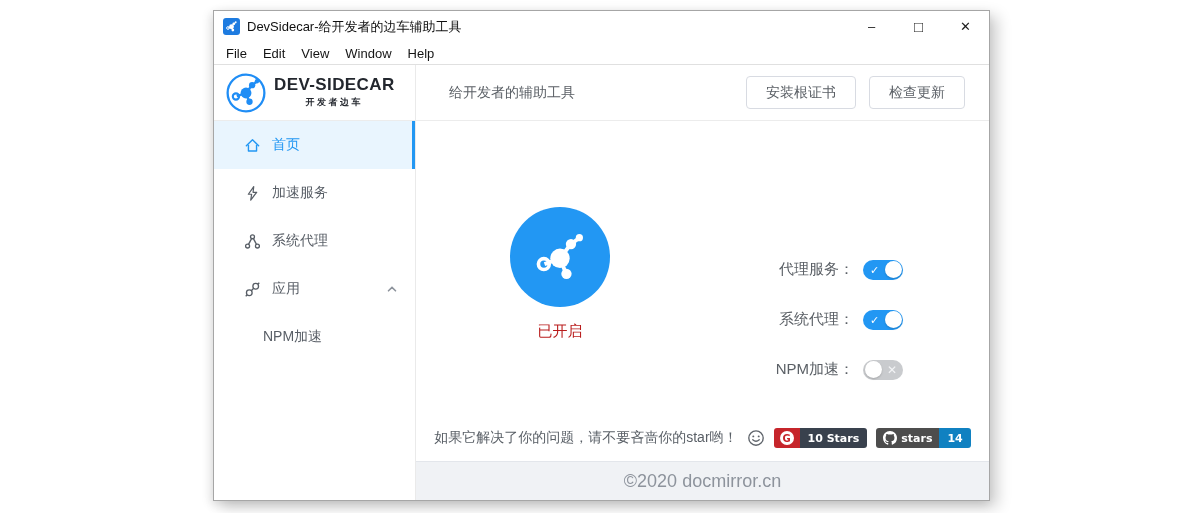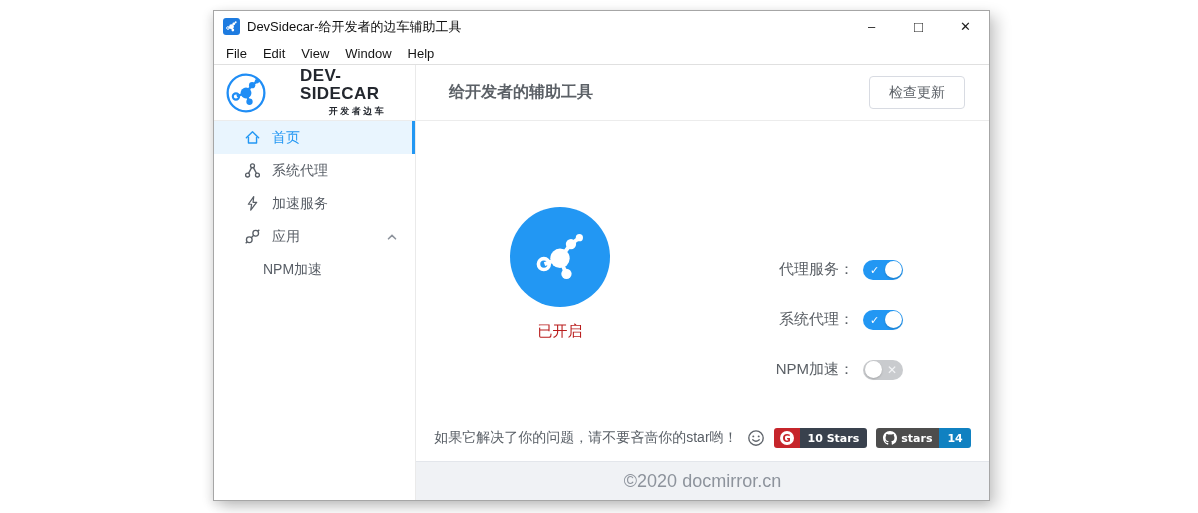--- a/index.html
+++ b/index.html
@@ -25,40 +25,40 @@
              border-bottom:1px solid #e0e0e0; flex:0 0 auto; }
   .menu-item { font-size:13px; color:#141414; padding:0 8px; cursor:default; }
 
   
   .app-body { flex:1; display:flex; min-height:0; }
 
   
   .sidebar { width:202px; flex:0 0 202px; border-right:1px solid #eaeaea;
              display:flex; flex-direction:column; background:#fff; }
   .logo-area { height:56px; border-bottom:1px solid #ececec; display:flex;
-               align-items:center; padding-left:11px; flex:0 0 auto;gap:26px; }
+               align-items:center; padding-left:11px; flex:0 0 auto; }
   .logo-mark { width:42px; height:42px; margin-right:7px; flex:0 0 auto; }
   .logo-t1 { font-size:17px; font-weight:bold; color:#23272e; letter-spacing:.4px; line-height:18px; }
   .logo-t2 { font-size:9px; font-weight:bold; color:#23272e; letter-spacing:2.5px; margin-top:2px;text-align:center; }
 
   .nav { flex:1; }
-  .nav-item { height:33px; display:flex; align-items:center; padding-left:30px;
+  .nav-item { height:48px; display:flex; align-items:center; padding-left:30px;
               font-size:14px; color:#585e66; cursor:pointer; position:relative; }
   .nav-item .nav-icon { width:17px; height:17px; margin-right:11px; flex:0 0 auto; }
   .nav-item.active { background:#e9f5fe; color:#2297f3; }
   .nav-item.active::after { content:""; position:absolute; right:0; top:0; bottom:0;
                             width:3px; background:#2297f3; }
   .nav-item.sub { padding-left:49px; }
   .caret { margin-left:auto; margin-right:18px; display:flex; }
 
   
   .main { flex:1; display:flex; flex-direction:column; min-width:0; }
   .main-header { height:56px; border-bottom:1px solid #ececec; display:flex;
                  align-items:center; padding:0 24px 0 33px; flex:0 0 auto; }
-  .page-title { font-size:16px; color:#5b6066;font-weight:bold; }
+  .page-title { font-size:14px; color:#5b6066; }
   .header-buttons { margin-left:auto; display:flex; gap:13px; }
   .btn { height:33px; padding:0 19px; background:#fff; border:1px solid #d8dbe2;
          border-radius:4px; font-size:14px; color:#5b6066; cursor:pointer; }
 
   .content { flex:1; position:relative; background:#fff; }
 
   .status { position:absolute; left:94px; top:86px; width:100px; text-align:center; }
   .big-circle { width:100px; height:100px; border-radius:50%; background:#2297f3;
                 display:flex; align-items:center; justify-content:center; cursor:pointer; }
   .status-label { margin-top:15px; font-size:15px; color:#b91c1c; }
@@ -164,33 +164,33 @@
       <div class="nav">
         <div class="nav-item active">
           <svg class="nav-icon" viewBox="0 0 18 18">
             <path d="M2.5 9.2 L9 3 L15.5 9.2" fill="none" stroke="currentColor" stroke-width="1.5" stroke-linecap="round" stroke-linejoin="round"></path>
             <path d="M4.7 8.2 V14.8 H13.3 V8.2" fill="none" stroke="currentColor" stroke-width="1.5" stroke-linejoin="round"></path>
           </svg>
           <span>首页</span>
         </div>
         <div class="nav-item">
           <svg class="nav-icon" viewBox="0 0 18 18">
+            <path d="M10.3 1.8 L4.6 9.8 H8.1 L7.1 16 L13.4 7.7 H9.6 Z" fill="none" stroke="currentColor" stroke-width="1.3" stroke-linejoin="round"></path>
+          </svg>
+          <span>加速服务</span>
+        </div>
+        <div class="nav-item">
+          <svg class="nav-icon" viewBox="0 0 18 18">
             <circle cx="9" cy="4" r="2.1" fill="none" stroke="currentColor" stroke-width="1.4"></circle>
             <circle cx="3.8" cy="13.8" r="2.1" fill="none" stroke="currentColor" stroke-width="1.4"></circle>
             <circle cx="14.2" cy="13.8" r="2.1" fill="none" stroke="currentColor" stroke-width="1.4"></circle>
             <line x1="8" y1="5.9" x2="4.8" y2="12" stroke="currentColor" stroke-width="1.4"></line>
             <line x1="10" y1="5.9" x2="13.2" y2="12" stroke="currentColor" stroke-width="1.4"></line>
           </svg>
           <span>系统代理</span>
-        </div>
-        <div class="nav-item">
-          <svg class="nav-icon" viewBox="0 0 18 18">
-            <path d="M10.3 1.8 L4.6 9.8 H8.1 L7.1 16 L13.4 7.7 H9.6 Z" fill="none" stroke="currentColor" stroke-width="1.3" stroke-linejoin="round"></path>
-          </svg>
-          <span>加速服务</span>
         </div>
         <div class="nav-item">
           <svg class="nav-icon" viewBox="0 0 18 18">
             <circle cx="5.6" cy="12.4" r="3" fill="none" stroke="currentColor" stroke-width="1.4"></circle>
             <circle cx="12.4" cy="5.6" r="3" fill="none" stroke="currentColor" stroke-width="1.4"></circle>
             <line x1="7.7" y1="10.3" x2="10.3" y2="7.7" stroke="currentColor" stroke-width="1.4"></line>
             <line x1="14.6" y1="3.4" x2="16.2" y2="1.8" stroke="currentColor" stroke-width="1.4"></line>
             <line x1="1.8" y1="16.2" x2="3.4" y2="14.6" stroke="currentColor" stroke-width="1.4"></line>
           </svg>
           <span>应用</span>
@@ -204,20 +204,21 @@
           <span>NPM加速</span>
         </div>
       </div>
     </div>
 
     <div class="main">
 
       <div class="main-header">
         <span class="page-title">给开发者的辅助工具</span>
         <div class="header-buttons">
+          <button class="btn">安装根证书</button>
           <button class="btn">检查更新</button>
         </div>
       </div>
 
       <div class="content">
 
         <div class="status">
           <div class="big-circle">
             <svg width="62" height="62" viewBox="0 0 48 48">
               <g stroke="#fff" stroke-width="3" fill="none">

